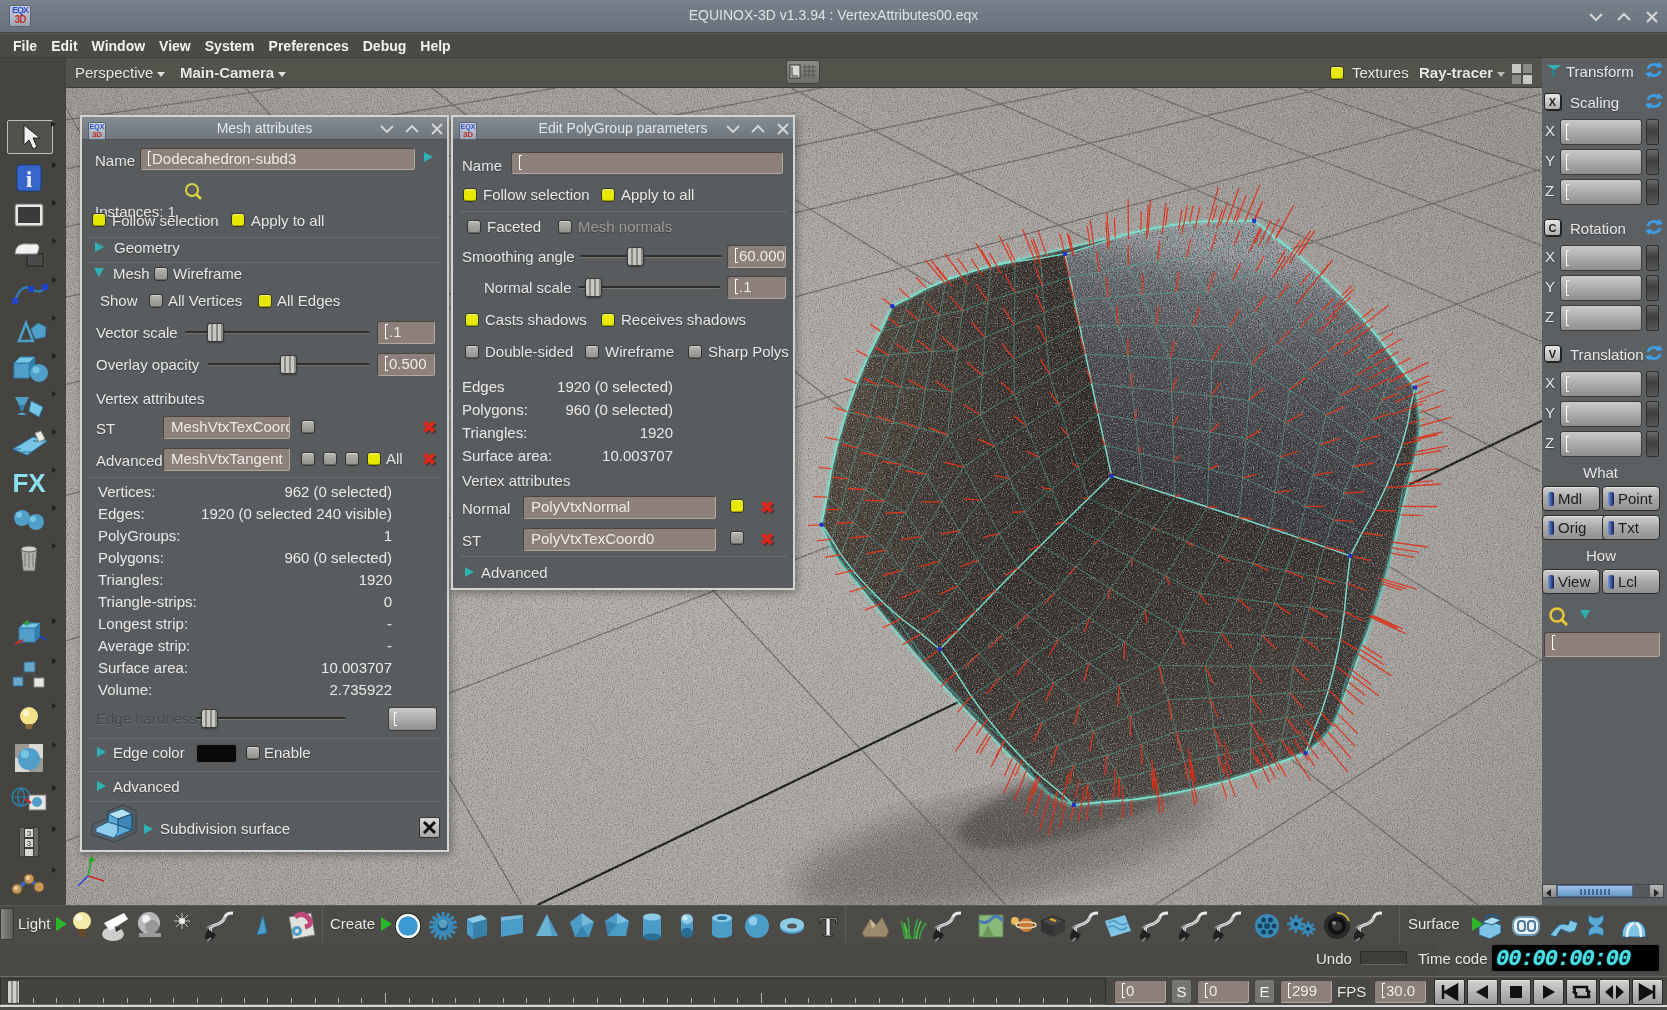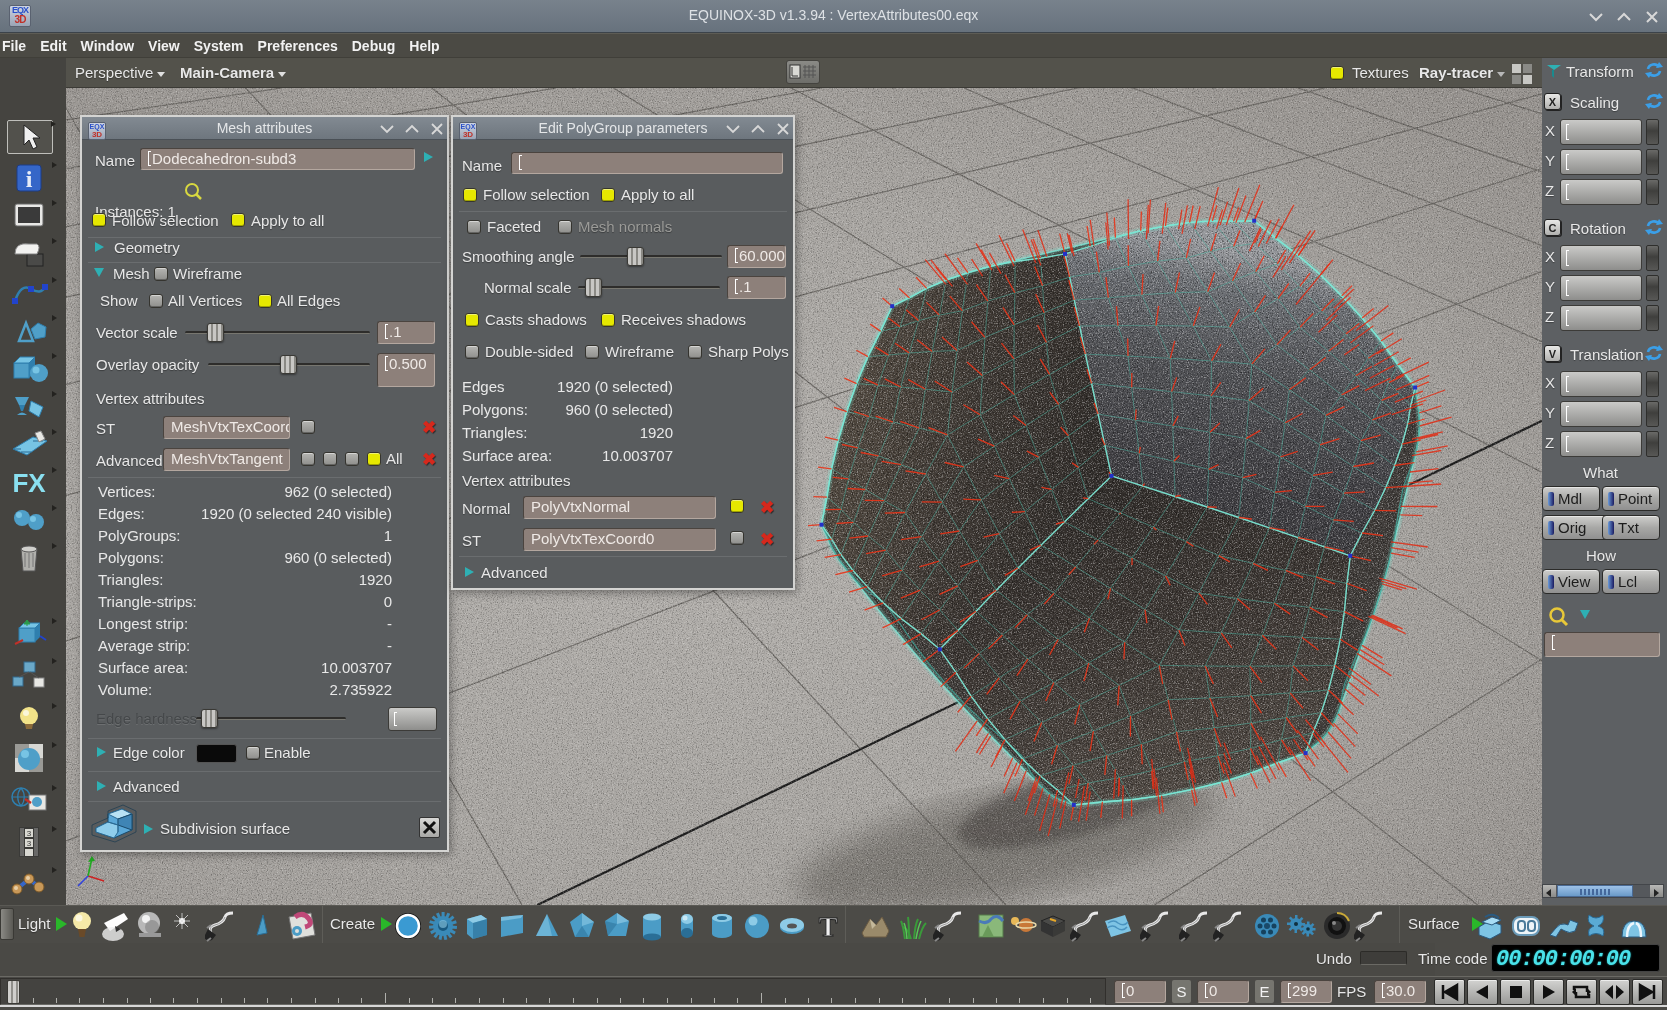--- a/index.html
+++ b/index.html
@@ -54,21 +54,21 @@
         <path d="M2 5 L8 11 L14 5" stroke="#d8d8d8" stroke-width="2" fill="none"></path>
       </svg>
       <svg class="abs" style="left:1616px;top:9px" width="16" height="16">
         <path d="M2 11 L8 5 L14 11" stroke="#d8d8d8" stroke-width="2" fill="none"></path>
       </svg>
       <svg class="abs" style="left:1644px;top:9px" width="16" height="16">
         <path d="M3 3 L13 13 M13 3 L3 13" stroke="#d8d8d8" stroke-width="2" fill="none"></path>
       </svg>
 </div>
 <div id="menubar" class="abs">
-      <div style="padding:3px 0 0 2px"><span>File</span><span>Edit</span><span>Window</span><span>View</span><span>System</span><span>Preferences</span><span>Debug</span><span>Help</span></div>
+      <div style="padding:3px 0 0 13px"><span>File</span><span>Edit</span><span>Window</span><span>View</span><span>System</span><span>Preferences</span><span>Debug</span><span>Help</span></div>
     </div>
 <div id="toolbar2" class="abs">
 <span class="lbl" style="left:75px;top:6px;font-weight:normal">Perspective<span class="menuarrow"></span></span>
 <span class="lbl" style="left:180px;top:6px;font-weight:bold">Main-Camera<span class="menuarrow"></span></span>
 <div class="abs" style="left:786px;top:2px;width:34px;height:24px;background:linear-gradient(#8a8a86,#6e6e6a);border:1px solid #44433f;border-radius:3px">
 <svg width="32" height="22">
           <rect x="3" y="4" width="10" height="13" fill="#d8d8d4" stroke="#333"></rect>
           <path d="M5 6 v9 h6" stroke="#333" fill="none"></path>
           <g stroke="#555">
             <path d="M16 6 h13 M16 10 h13 M16 14 h13 M18 4 v13 M22 4 v13 M26 4 v13"></path>
@@ -348,21 +348,21 @@
       <div class="slider" style="left:103px;top:206px;width:185px">
         <div class="track"></div>
         <div class="grip" style="left:22px"></div>
       </div>
       <div class="field" style="left:295px;top:204px;width:58px;height:23px"><i></i>.1</div>
       <span class="lbl" style="left:14px;top:239px;">Overlay opacity</span>
       <div class="slider" style="left:126px;top:238px;width:162px">
         <div class="track"></div>
         <div class="grip" style="left:72px"></div>
       </div>
-      <div class="field" style="left:295px;top:236px;width:58px;height:34px"><i></i>0.500</div>
+      <div class="field" style="left:295px;top:236px;width:58px;height:23px"><i></i>0.500</div>
       <span class="lbl" style="left:14px;top:273px;">Vertex attributes</span>
       <span class="lbl" style="left:14px;top:303px;">ST</span>
       <div class="field" style="left:81px;top:299px;width:127px;height:23px">MeshVtxTexCoord</div>
       <div class="cb g" style="left:219px;top:303px"></div>
       <span class="redx" style="left:340px;top:300px">✖</span>
       <span class="lbl" style="left:14px;top:335px;">Advanced</span>
       <div class="field" style="left:81px;top:331px;width:127px;height:23px">MeshVtxTangent</div>
       <div class="cb g" style="left:219px;top:335px"></div>
       <div class="cb g" style="left:241px;top:335px"></div>
       <div class="cb g" style="left:263px;top:335px"></div>

